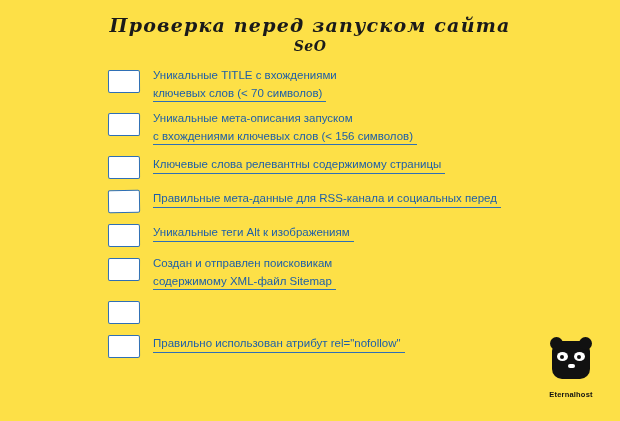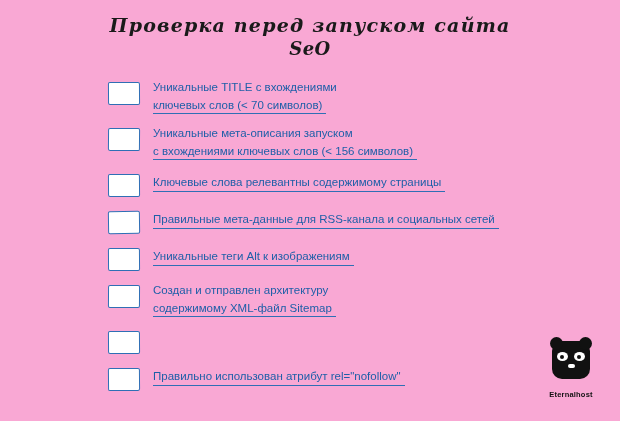--- a/index.html
+++ b/index.html
@@ -10,21 +10,21 @@
     width: 620px;
     height: 421px;
     background: #ffffff;
     font-family: "Liberation Sans", sans-serif;
     overflow: hidden;
   }
   .page {
     position: relative;
     width: 620px;
     height: 421px;
-    background: #f9a8d4;
+    background: #fde047;
     box-sizing: border-box;
   }
   .title-block {
     position: absolute;
     left: 0;
     top: 14px;
     width: 620px;
     text-align: center;
   }
   .title-main {
@@ -33,36 +33,35 @@
     font-weight: bold;
     font-size: 19px;
     letter-spacing: 1.2px;
     color: #1a1a1a;
     white-space: nowrap;
   }
   .title-sub {
     font-family: "DejaVu Serif", serif;
     font-style: italic;
     font-weight: bold;
-    font-size: 18px;
+    font-size: 14px;
     color: #1a1a1a;
     margin-top: 2px;
     letter-spacing: 0.5px;
   }
   .checklist {
     position: absolute;
     left: 108px;
     top: 68px;
     width: 420px;
   }
   .row {
     display: flex;
     align-items: flex-start;
     margin-bottom: 9px;
-    margin-top: 12px;
   }
   .checkbox {
     flex: 0 0 auto;
     width: 30px;
     height: 21px;
     border: 1.6px solid #2f6fb5;
     border-radius: 2px;
     margin-top: 2px;
     margin-right: 13px;
     background: #ffffff;
@@ -184,36 +183,36 @@
     <div class="row">
       <div class="checkbox"></div>
       <div class="lines">
         <div class="line under">Ключевые слова релевантны содержимому страницы</div>
       </div>
     </div>
 
     <div class="row">
       <div class="checkbox"></div>
       <div class="lines">
-        <div class="line under">Правильные мета-данные для RSS-канала и социальных сетей</div>
+        <div class="line under">Правильные мета-данные для RSS-канала и социальных перед</div>
       </div>
     </div>
 
 
     <div class="row">
       <div class="checkbox"></div>
       <div class="lines">
         <div class="line under">Уникальные теги Alt к изображениям</div>
       </div>
     </div>
 
     <div class="row">
       <div class="checkbox"></div>
       <div class="lines">
-        <div class="line tight">Создан и отправлен архитектуру</div>
+        <div class="line tight">Создан и отправлен поисковикам</div>
         <div class="line tight under">содержимому XML-файл Sitemap</div>
       </div>
     </div>
 
     <div class="row">
       <div class="checkbox"></div>
     </div>
 
     <div class="row">
       <div class="checkbox"></div>

